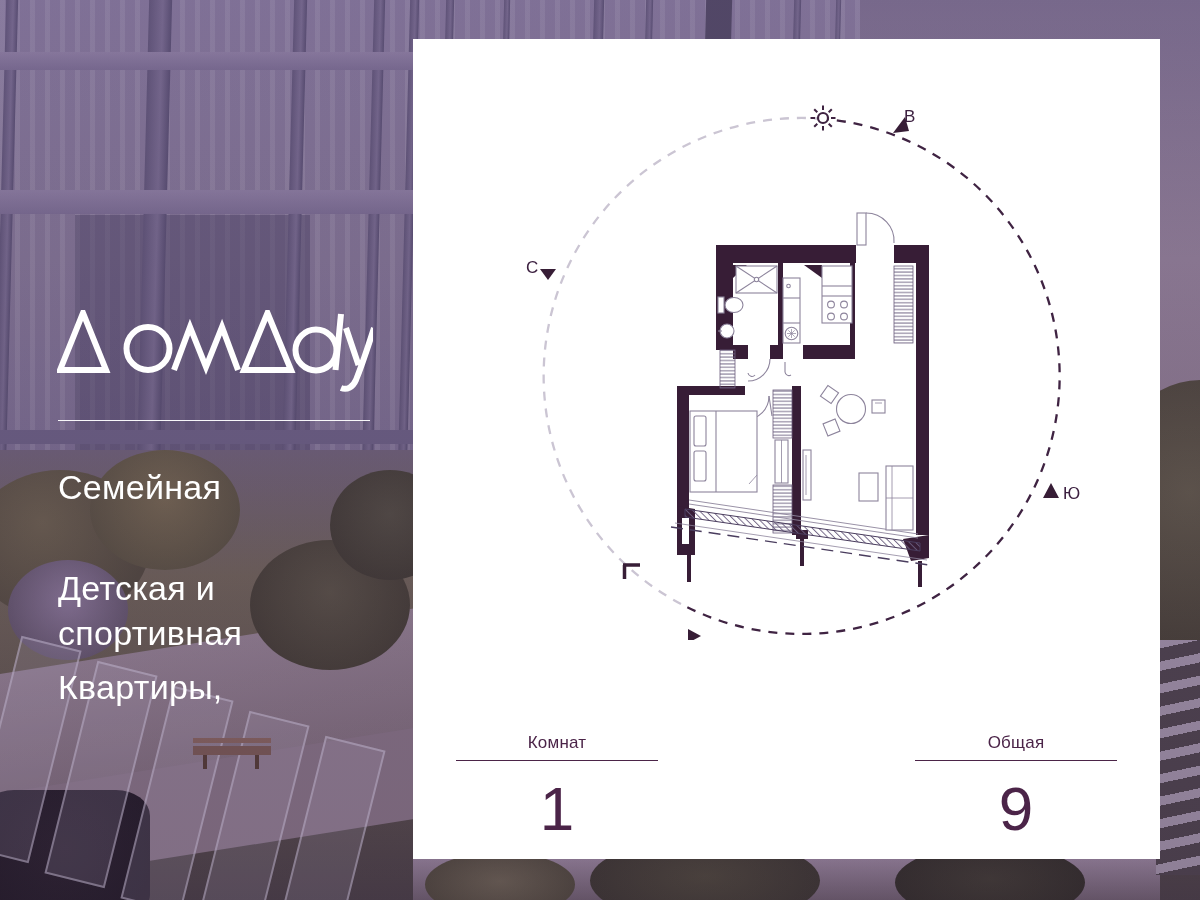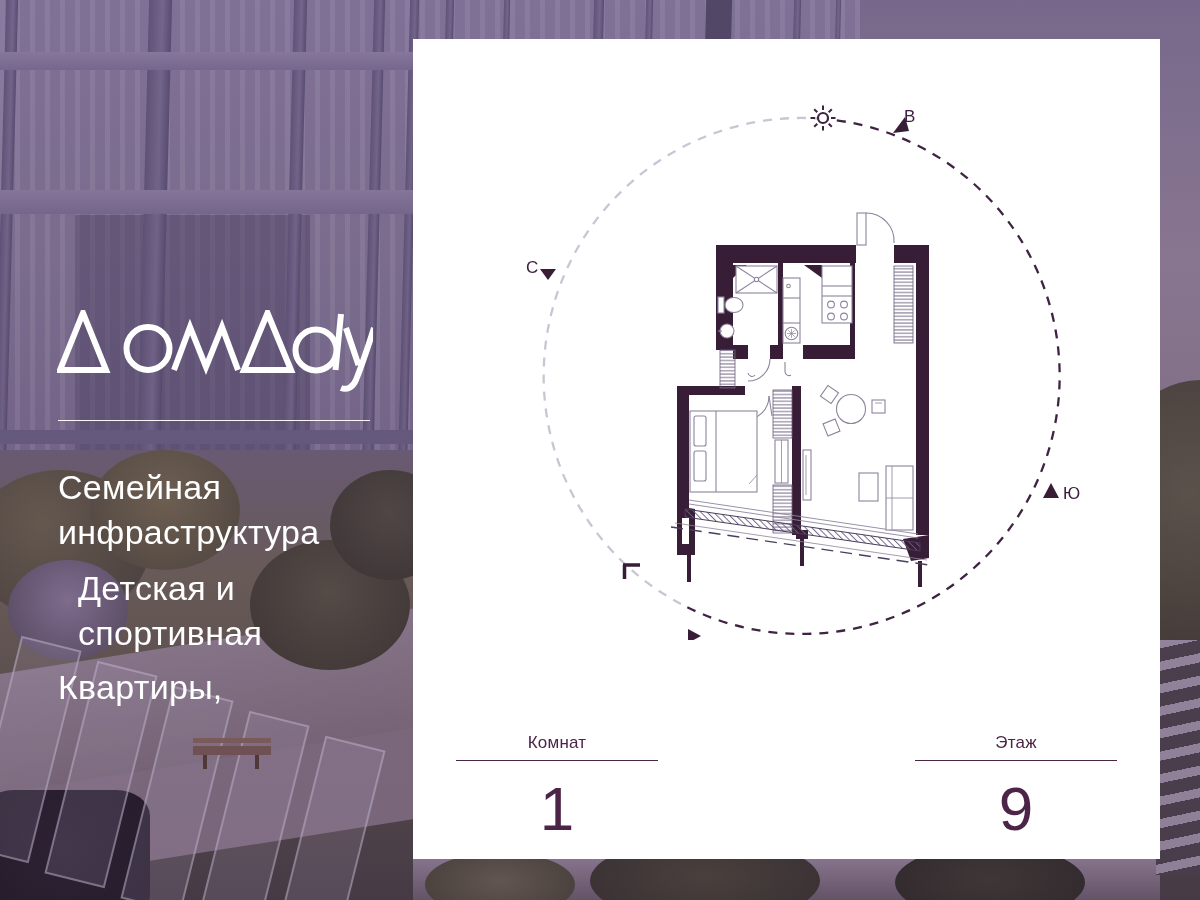--- a/index.html
+++ b/index.html
@@ -112,23 +112,22 @@
     <path d="M 117 60 L 133 17 L 149 57 L 165 17 L 181 60"></path>
     <path d="M 187 60 L 210.5 3 L 234 60 Z"></path>
     <circle cx="259" cy="40" r="20.5"></circle>
     <path d="M 284 4 L 278.5 60"></path>
     <path d="M 289 18 L 301.5 55 M 317 18 C 310 40 303 60 299 70 C 296 77 290 80.5 284 78"></path>
   </svg>
   <div class="divider"></div>
 
   <div class="feature" style="top:452px;">
     <div>Семейная</div>
-    <div>инфраструктура</div>
-  </div>
-  <div class="feature" style="top:553px;margin-left:20px;">
+  </div>
+  <div class="feature" style="top:553px;">
     <div>Детская и спортивная</div>
   </div>
   <div class="feature" style="top:652px;text-align:center;">
     <div>Квартиры,</div>
   </div>
   <div class="feature" style="top:749px;">
   </div>
 </div>
 
 <div class="card">
@@ -279,17 +278,17 @@
       <line x1="366" y1="418" x2="393" y2="418" stroke-width="0.8"></line>
     </g>
   </svg>
 
   <div class="stat" style="left:34px;top:694px;">
     <div class="lbl">Комнат</div>
     <div class="rule"></div>
     <div class="val">1</div>
   </div>
   <div class="stat" style="left:493px;top:694px;">
-    <div class="lbl">Этаж</div>
+    <div class="lbl">Общая</div>
     <div class="rule"></div>
     <div class="val">9</div>
   </div>
 </div>
 
 </body></html>

